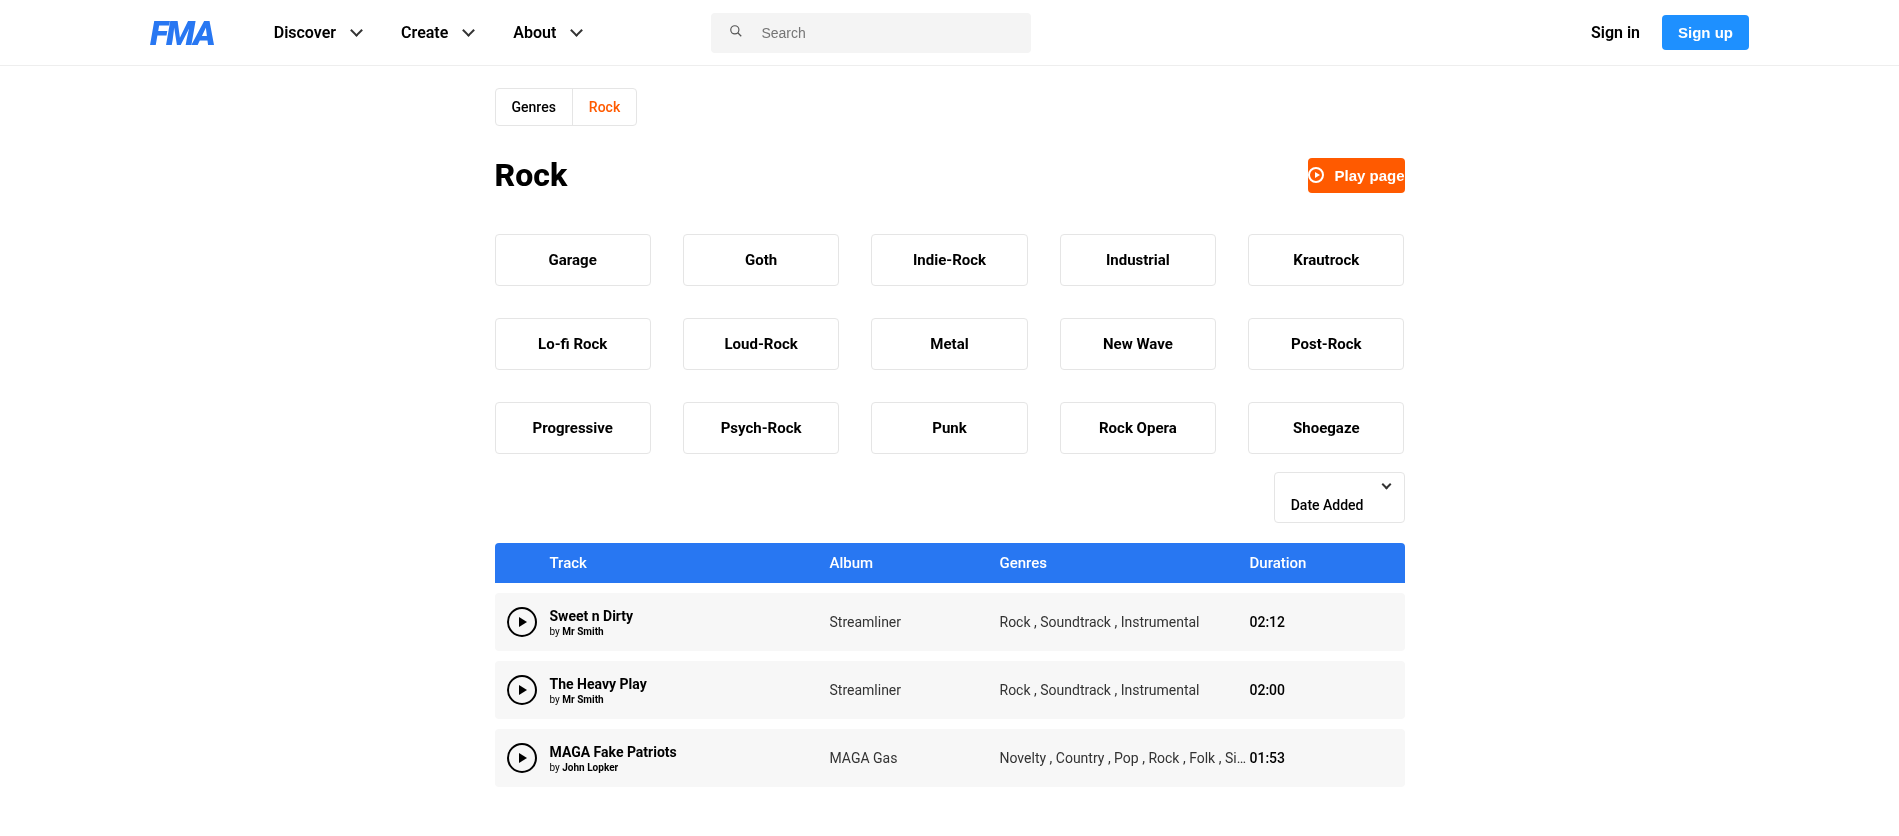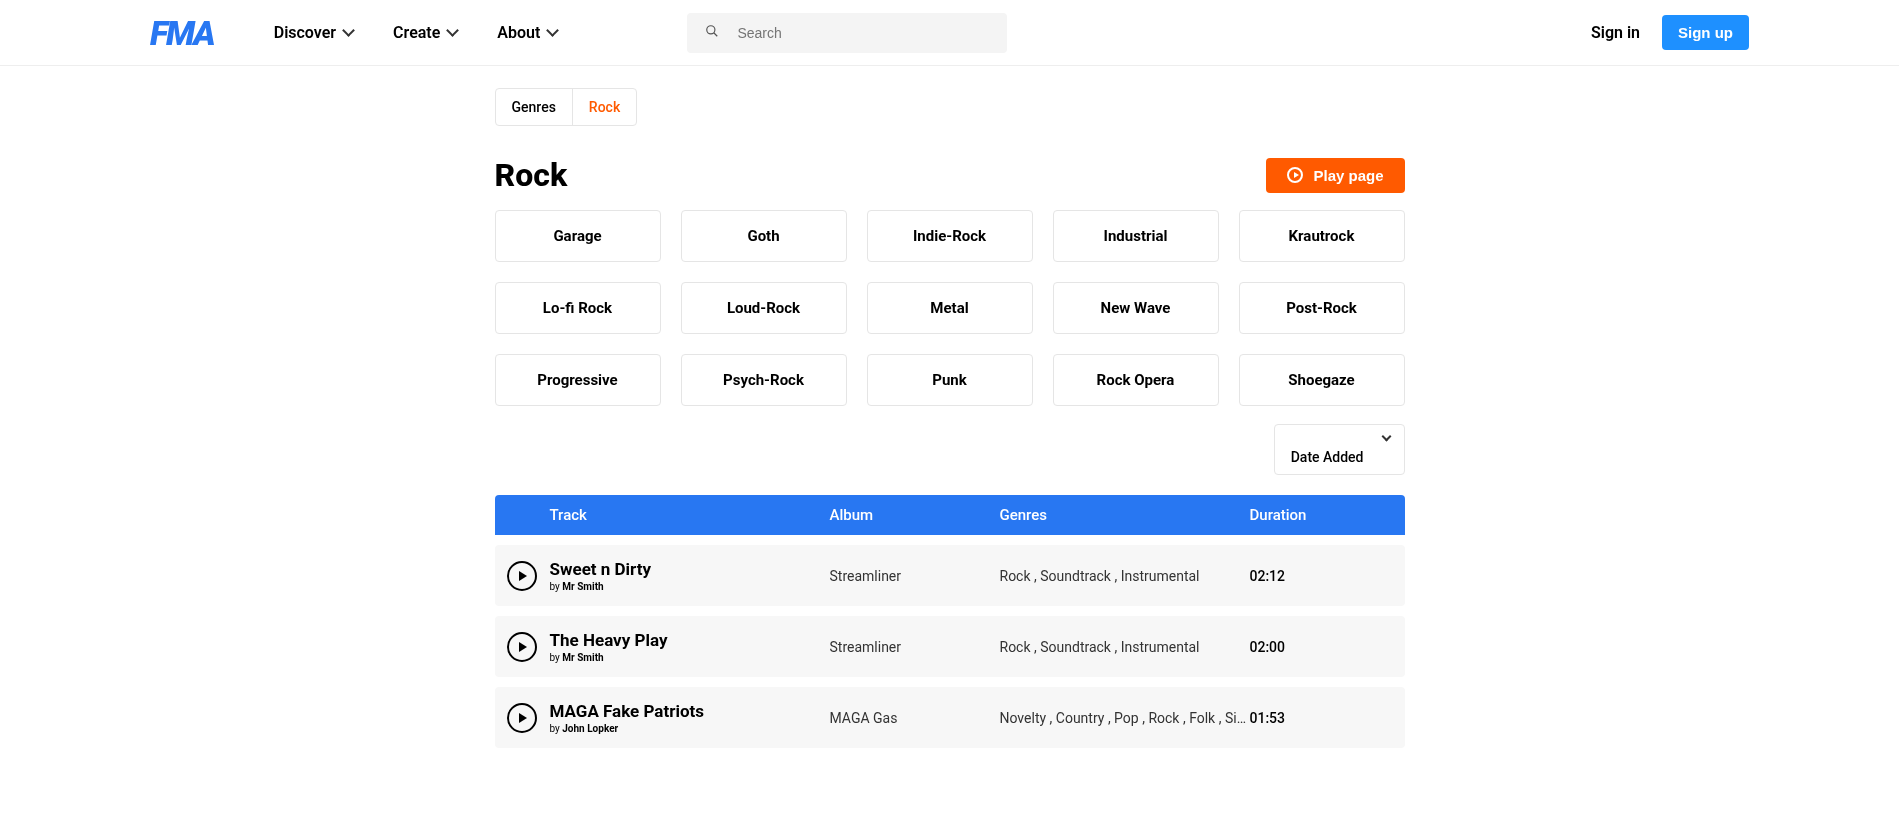--- a/index.html
+++ b/index.html
@@ -1,48 +1,48 @@
 <!DOCTYPE html>
 <html><head>
 <meta charset="utf-8">
 <style>
 *{box-sizing:border-box;margin:0;padding:0}
 body{font-family:-apple-system,BlinkMacSystemFont,"Segoe UI",Roboto,Helvetica,Arial,sans-serif;background:#fff;color:#000;font-size:15px}
 .header{display:flex;align-items:center;padding:0 150px;height:66px;border-bottom:1px solid #eee}
 .logo{font-size:34px;font-weight:900;color:#2877f2;font-style:italic;letter-spacing:-2px;margin-right:60px}
 .nav{display:flex;gap:40px}
-.nav-item{display:flex;align-items:center;gap:8px;font-weight:600;font-size:16px;cursor:pointer}
+.nav-item{display:flex;align-items:center;gap:16px;font-weight:600;font-size:16px;cursor:pointer}
 .chev-down{display:inline-block;width:9px;height:9px;border-right:2px solid #333;border-bottom:2px solid #333;transform:rotate(45deg);margin-top:-4px}
 .search-wrap{margin-left:130px;background:#f4f4f4;border-radius:4px;display:flex;align-items:center;padding:0 18px;height:40px;width:320px}
 .search-icon{font-size:14px;color:#555;margin-right:18px}
 .search-input{border:none;background:transparent;outline:none;font-size:14px;color:#be185d;width:100%}
 .spacer{flex:1}
 .signin{font-weight:600;font-size:16px;margin-right:22px;cursor:pointer}
 .signup{background:#1e90ff;color:#fff;font-weight:600;font-size:15px;padding:9px 16px;border-radius:4px;cursor:pointer;border:none}
 .main{max-width:910px;margin:0 auto;padding-top:22px}
 .breadcrumb{display:inline-flex;border:1px solid #e5e5e5;border-radius:4px;overflow:hidden}
 .bc-item{padding:10px 16px;font-size:14px;font-weight:500;cursor:pointer}
 .bc-item.active{color:#ff5a00}
 .bc-item+.bc-item{border-left:1px solid #e5e5e5}
 .title-row{display:flex;align-items:center;justify-content:space-between;margin-top:30px}
 .page-title{font-size:32px;font-weight:800}
-.play-page{background:#ff5a00;color:#fff;font-weight:600;font-size:15px;padding:9px 21px;border-radius:4px;display:flex;align-items:center;gap:10px;cursor:pointer;border:none}
+.play-page{background:#ff5a00;color:#fff;font-weight:600;font-size:15px;padding:9px 0;border-radius:4px;display:flex;align-items:center;gap:10px;cursor:pointer;border:none}
 .play-page-icon{width:16px;height:16px;border:2px solid #fff;border-radius:50%;display:flex;align-items:center;justify-content:center}
 .play-page-icon::after{content:"";width:0;height:0;border-left:5px solid #fff;border-top:3px solid transparent;border-bottom:3px solid transparent;margin-left:2px}
-.subgenres{display:grid;grid-template-columns:repeat(5,1fr);gap:20px;margin-top:16px}
+.subgenres{display:grid;grid-template-columns:repeat(5,1fr);gap:32px;margin-top:40px}
 .sg{border:1px solid #e5e5e5;border-radius:4px;padding:16px 0;text-align:center;font-weight:700;font-size:15px;cursor:pointer}
 .sort-row{display:flex;justify-content:flex-end;margin-top:18px}
 .sort{border:1px solid #e5e5e5;border-radius:4px;padding:24px 40px 9px 16px;font-size:14px;font-weight:500;position:relative;cursor:pointer}
 .sort .chev-down{position:absolute;right:14px;top:12px;width:7px;height:7px}
 .table-head{background:#2877f2;color:#fff;display:grid;grid-template-columns:55px 280px 170px 250px 90px auto;padding:11px 0;border-radius:4px 4px 0 0;margin-top:20px;font-weight:500;font-size:15px}
 .table-head div:first-child{grid-column:1}
 .row{display:grid;grid-template-columns:55px 280px 170px 250px 90px auto;align-items:center;padding:14px 0;background:#f7f7f7;margin-top:10px;border-radius:4px;font-size:14px}
 .play-btn{width:30px;height:30px;border:2px solid #000;border-radius:50%;display:flex;align-items:center;justify-content:center;margin-left:12px;cursor:pointer}
 .play-btn::after{content:"";width:0;height:0;border-left:8px solid #000;border-top:5px solid transparent;border-bottom:5px solid transparent;margin-left:2px}
-.track-title{font-weight:700;font-size:17px;cursor:pointer}
+.track-title{font-weight:700;font-size:14px;cursor:pointer}
 .track-by{font-size:10px;margin-top:2px}
 .track-by .artist{font-weight:700;cursor:pointer}
 .album{color:#333;cursor:pointer}
 .genres{color:#333;white-space:nowrap;overflow:hidden;text-overflow:ellipsis}
 .duration{font-weight:500}
 </style>
 </head>
 <body>
 
 <div class="header">

